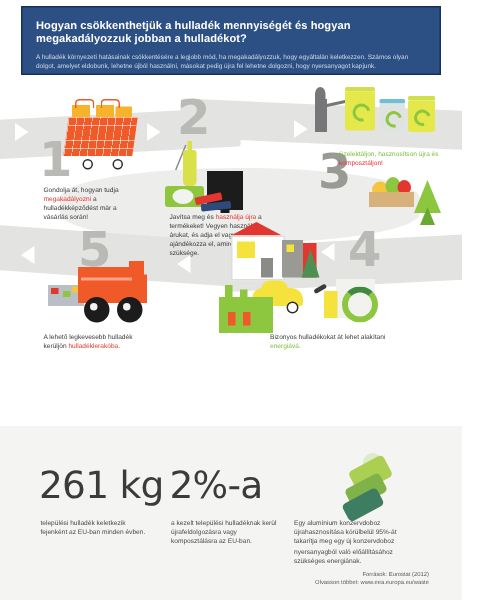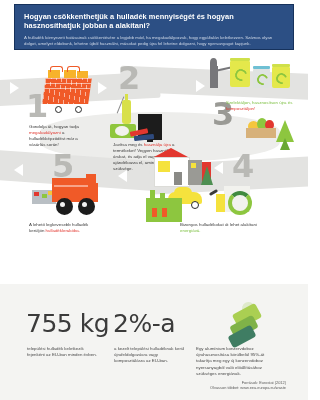--- a/index.html
+++ b/index.html
@@ -144,21 +144,21 @@
      border-radius:3px;transform:rotate(-28deg);}
   .can-top{position:absolute;width:13px;height:13px;border-radius:50%;
      background:#dfeacb;transform:rotate(-28deg);}
 </style>
 </head>
 <body>
 
 <div class="page">
 
   <div class="header">
-    <div class="header-title">Hogyan csökkenthetjük a hulladék mennyiségét és hogyan hasznosíthatjuk jobban a alakítani?</div>
+    <div class="header-title">Hogyan csökkenthetjük a hulladék mennyiségét és hogyan megakadályozzuk jobban a hulladékot?</div>
     <div class="header-body">A hulladék környezeti hatásainak csökkentésére a legjobb mód, ha megakadályozzuk, hogy egyáltalán keletkezzen. Számos olyan dolgot, amelyet eldobunk, lehetne újból használni, másokat pedig újra fel lehetne dolgozni, hogy nyersanyagot kapjunk.</div>
   </div>
 
   <div class="scene">
 
     <div class="ribbon ribbon-a"></div>
     <div class="ribbon ribbon-b"></div>
     <div class="ribbon ribbon-mid"></div>
     <div class="ribbon ribbon-c"></div>
     <div class="ribbon ribbon-d"></div>
@@ -277,21 +277,21 @@
       <div style="position:absolute;left:16px;top:18px;width:5px;height:9px;background:#f05a28;"></div>
     </div>
     <div class="cap" style="left:180px;top:170px;width:78px;">
       <span>Bizonyos hulladékokat át lehet alakítani </span><span class="hl-grn">energiává.</span><span></span>
     </div>
 
   </div>
 
   <div class="stats">
 
-    <div class="stat-num" style="left:26px;top:26px;">755 kg</div>
+    <div class="stat-num" style="left:26px;top:26px;">261 kg</div>
     <div class="stat-txt" style="left:27px;top:62px;width:72px;">települési hulladék keletkezik fejenként az EU-ban minden évben.</div>
 
     <div class="stat-num" style="left:113px;top:26px;">2%-a</div>
     <div class="stat-txt" style="left:114px;top:62px;width:74px;">a kezelt települési hulladéknak kerül újrafeldolgozásra vagy komposztálásra az EU-ban.</div>
 
     <div class="obj" style="left:228px;top:18px;width:44px;height:40px;">
       <div class="can-top" style="left:14px;top:0px;"></div>
       <div class="can-a" style="left:6px;top:6px;"></div>
       <div class="can-b" style="left:3px;top:18px;"></div>
       <div class="can-c" style="left:1px;top:28px;"></div>

